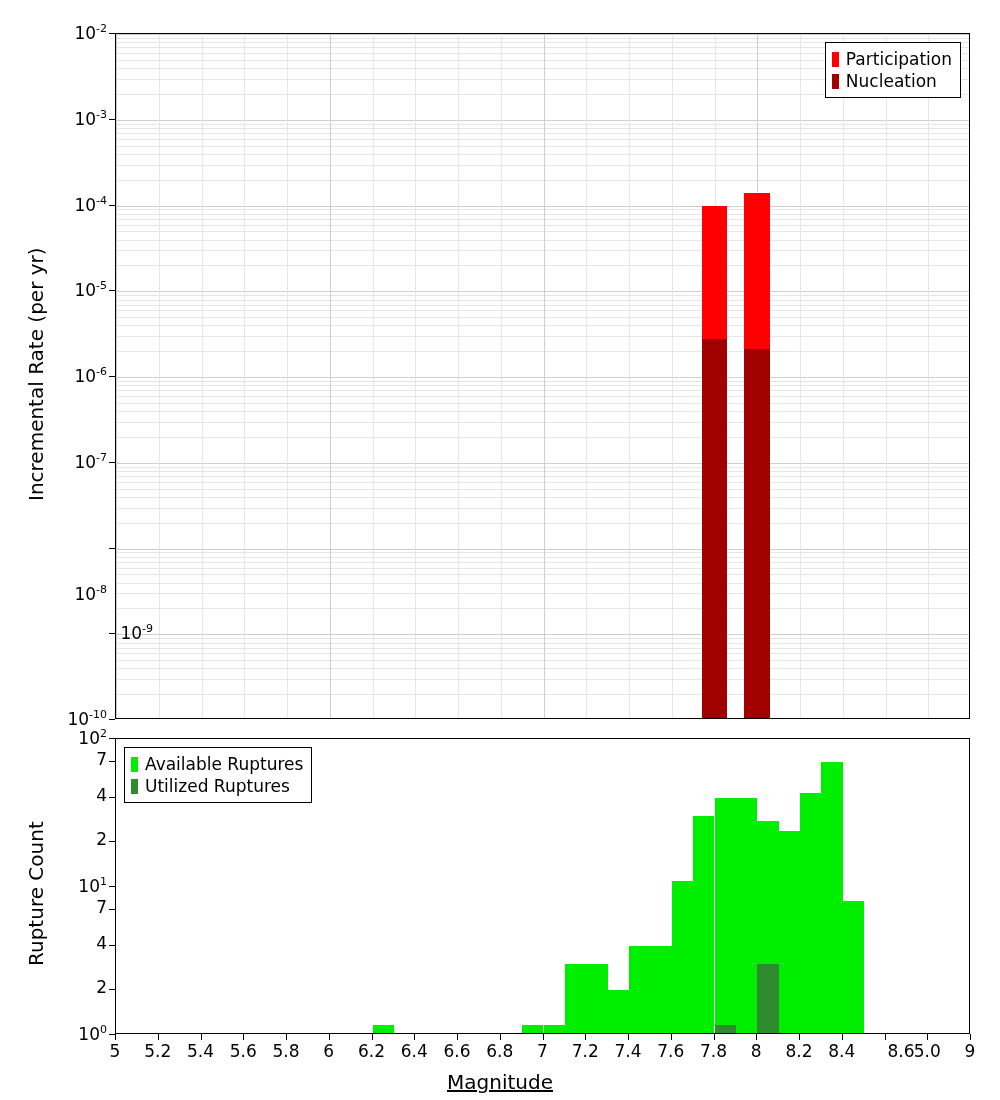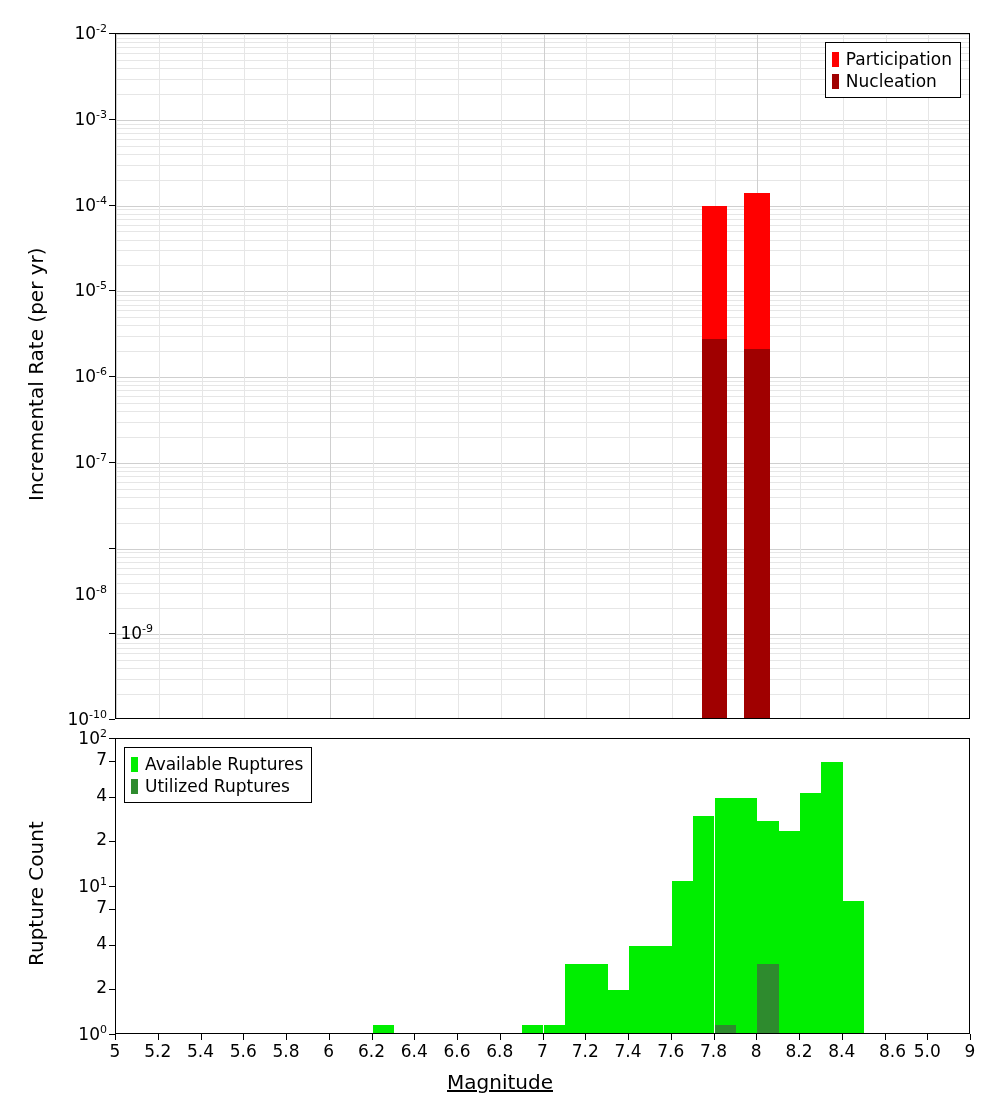--- a/index.html
+++ b/index.html
@@ -372,21 +372,21 @@
       <div class="xtick-label" style="left: 640.75px; width: 60px; top: 1041px;">7.6</div>
       <div class="tickmark-x" style="left: 670.75px; top: 1034px;"></div>
       <div class="xtick-label" style="left: 683.5px; width: 60px; top: 1041px;">7.8</div>
       <div class="tickmark-x" style="left: 713.5px; top: 1034px;"></div>
       <div class="xtick-label" style="left: 726.25px; width: 60px; top: 1041px;">8</div>
       <div class="tickmark-x" style="left: 756.25px; top: 1034px;"></div>
       <div class="xtick-label" style="left: 769px; width: 60px; top: 1041px;">8.2</div>
       <div class="tickmark-x" style="left: 799px; top: 1034px;"></div>
       <div class="xtick-label" style="left: 811.75px; width: 60px; top: 1041px;">8.4</div>
       <div class="tickmark-x" style="left: 841.75px; top: 1034px;"></div>
-      <div class="xtick-label" style="left: 854.5px; width: 76px; top: 1041px;">8.6</div>
+      <div class="xtick-label" style="left: 854.5px; width: 60px; top: 1041px; text-align: right;">8.6</div>
       <div class="tickmark-x" style="left: 884.5px; top: 1034px;"></div>
       <div class="xtick-label" style="left: 897.25px; width: 60px; top: 1041px;">5.0</div>
       <div class="tickmark-x" style="left: 927.25px; top: 1034px;"></div>
       <div class="xtick-label" style="left: 940px; width: 60px; top: 1041px;">9</div>
       <div class="tickmark-x" style="left: 970px; top: 1034px;"></div>
     </div>
 
 </div>
 
 </body></html>

